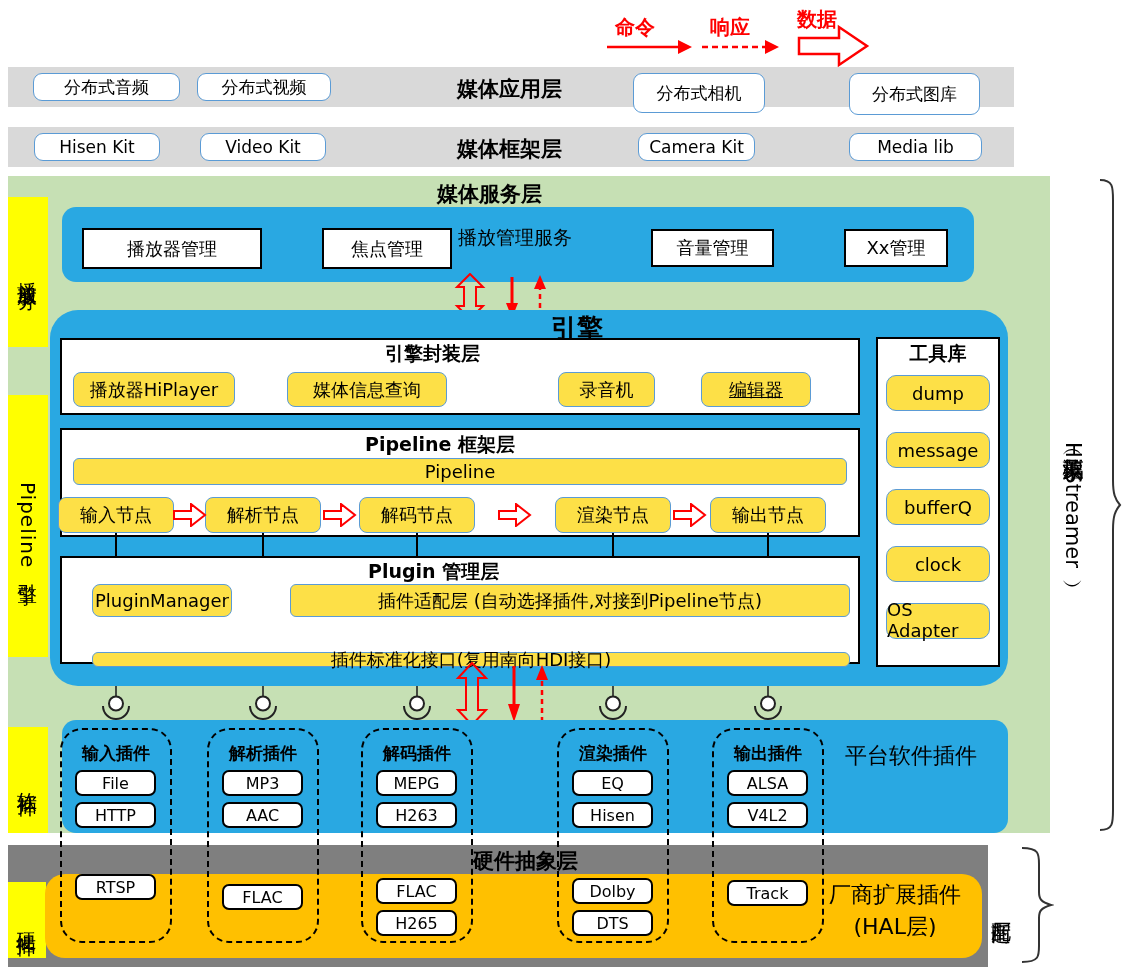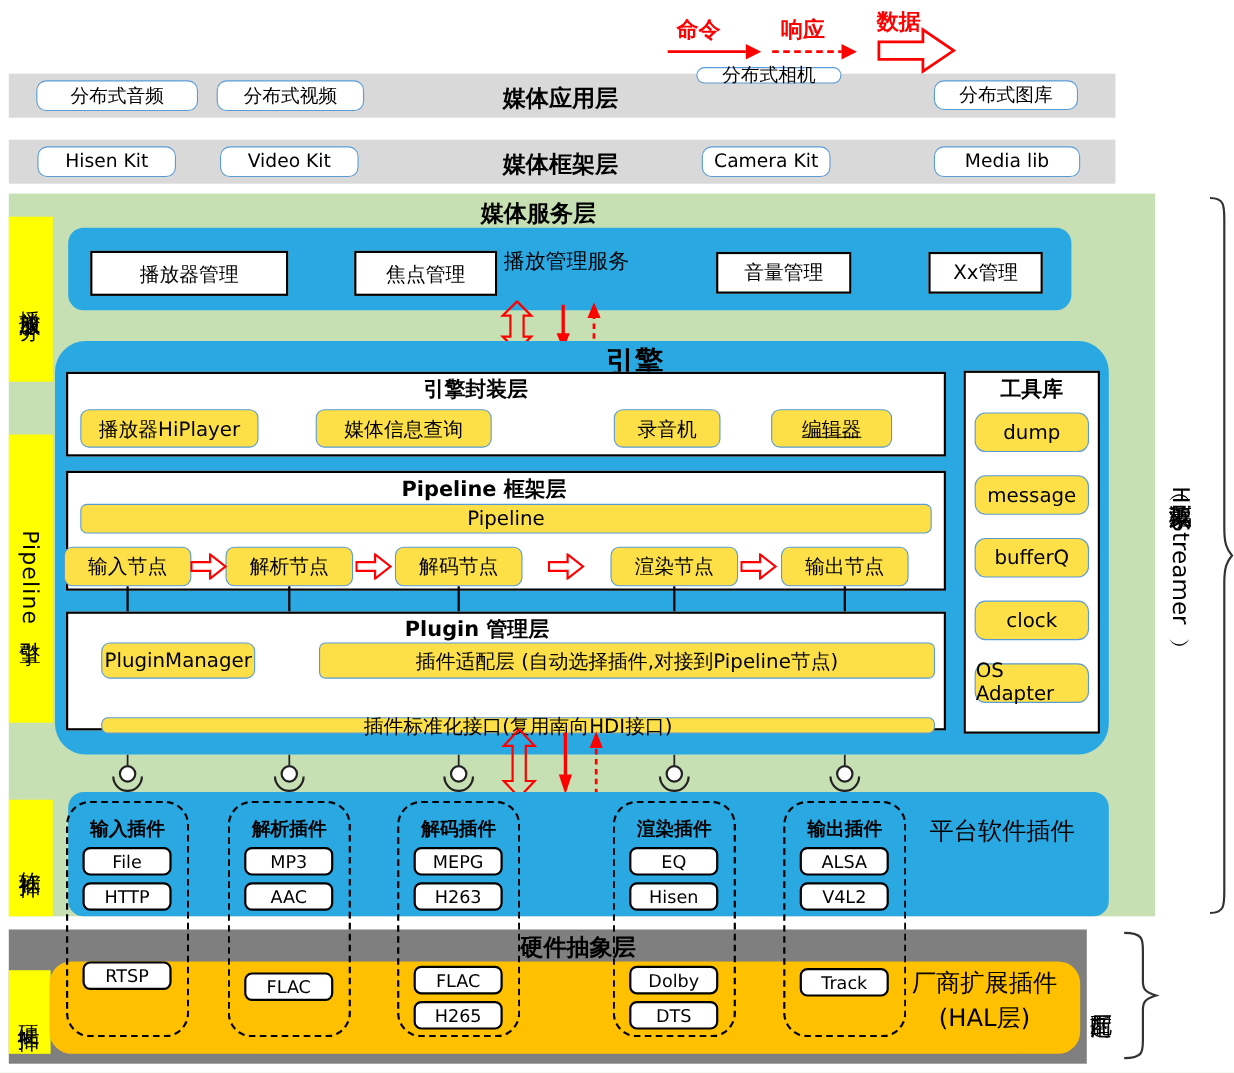--- a/index.html
+++ b/index.html
@@ -47,22 +47,22 @@
   </svg>
   <div class="abs red-b" style="left:797px;top:6px;">数据</div>
   <svg class="abs" style="left:797px;top:24px;" width="74" height="44">
     <polygon points="2,14 42,14 42,3 70,22 42,41 42,30 2,30" fill="#fff" stroke="#ff0000" stroke-width="2.5"></polygon>
   </svg>
 
   <div class="abs grayrow" style="left:8px;top:67px;width:1006px;height:40px;"></div>
   <div class="abs box-thin flexc" style="left:33px;top:73px;width:147px;height:28px;">分布式音频</div>
   <div class="abs box-thin flexc" style="left:197px;top:73px;width:134px;height:28px;">分布式视频</div>
   <div class="abs title-b" style="left:457px;top:75px;">媒体应用层</div>
-  <div class="abs box-thin flexc" style="left:633px;top:61px;width:132px;height:15px;text-align:right;">分布式相机</div>
-  <div class="abs box-thin flexc" style="left:849px;top:73px;width:131px;height:27px;">分布式图库</div>
+  <div class="abs box-thin flexc" style="left:633px;top:73px;width:132px;height:40px;text-align:right;">分布式相机</div>
+  <div class="abs box-thin flexc" style="left:849px;top:73px;width:131px;height:42px;">分布式图库</div>
 
   <div class="abs grayrow" style="left:8px;top:127px;width:1006px;height:40px;"></div>
   <div class="abs box-thin flexc" style="left:34px;top:133px;width:126px;height:28px;">Hisen Kit</div>
   <div class="abs box-thin flexc" style="left:200px;top:133px;width:126px;height:28px;">Video Kit</div>
   <div class="abs title-b" style="left:457px;top:135px;">媒体框架层</div>
   <div class="abs box-thin flexc" style="left:638px;top:133px;width:117px;height:28px;">Camera Kit</div>
   <div class="abs box-thin flexc" style="left:849px;top:133px;width:133px;height:28px;">Media lib</div>
 
   <div class="abs greenbg" style="left:8px;top:176px;width:1042px;height:657px;"></div>
   <div class="abs title-b" style="left:437px;top:180px;">媒体服务层</div>

